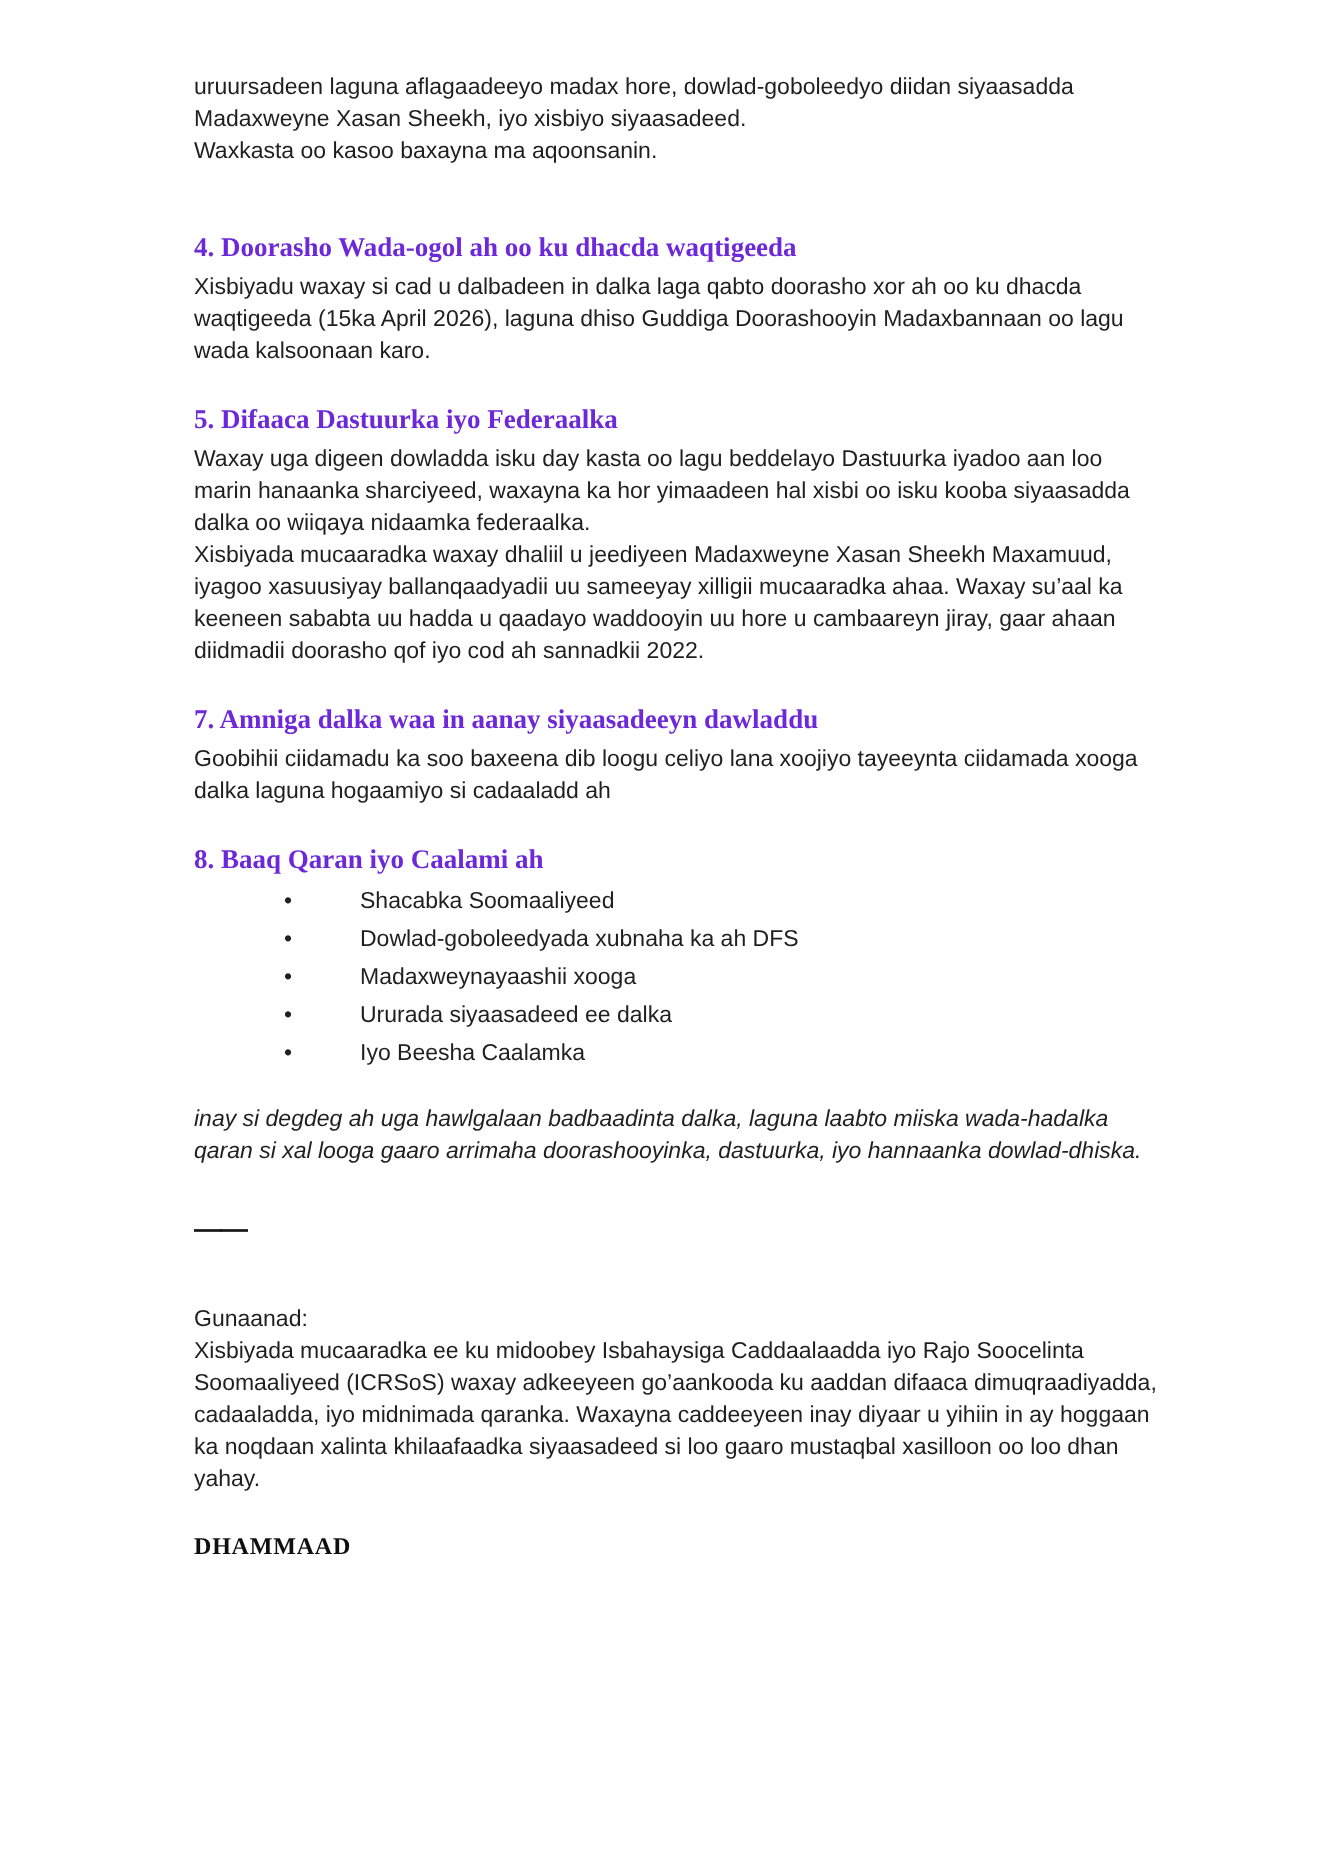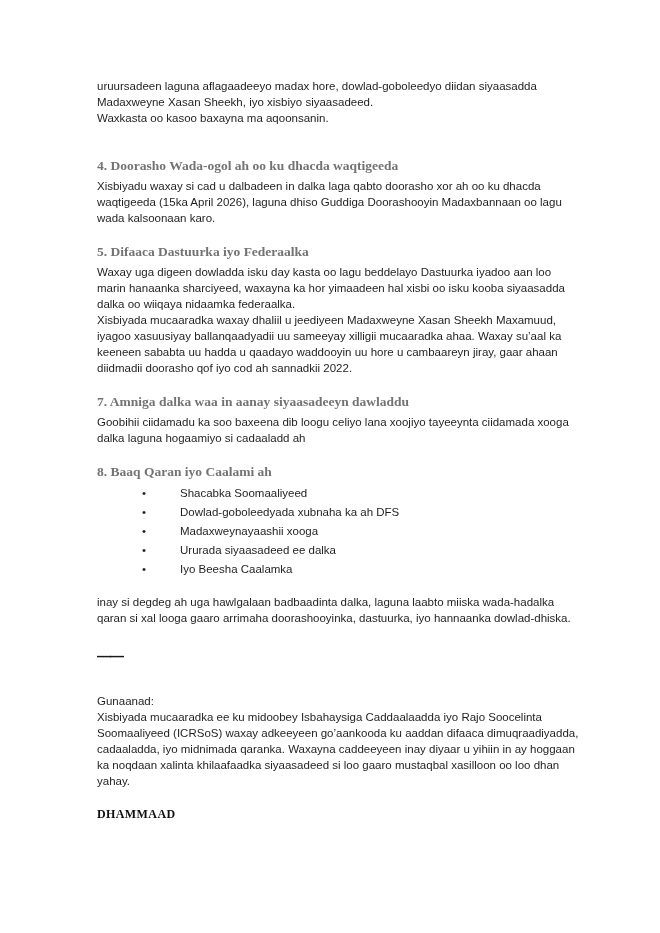--- a/index.html
+++ b/index.html
@@ -2,54 +2,54 @@
 <html><head>
 <meta charset="utf-8">
 <style>
   * { box-sizing: border-box; }
   html, body { margin: 0; padding: 0; background: #ffffff; }
   .page {
     position: relative;
     width: 660px;
     height: 933px;
     background: #ffffff;
-    padding: 78px 80px 0 97px;
+    padding: 36px 80px 0 97px;
     font-family: "Liberation Sans", sans-serif;
     font-size: 11.5px;
     line-height: 16px;
     color: #1f1f1f;
     overflow: hidden;
   }
   p { margin: 0; }
   .intro-block { margin: 0; }
   .heading {
     font-family: "Liberation Serif", serif;
     font-weight: bold;
     font-size: 13.5px;
     line-height: 17px;
-    color: #737373;
+    color: #6d28d9;
     margin: 17px 0 4px 0;
   }
   .section-first .heading { margin-top: 31px; }
   ul.baaq-list {
     list-style: none;
     margin: 2px 0 0 45px;
     padding: 0;
   }
   ul.baaq-list li {
     position: relative;
     padding-left: 38px;
     line-height: 19px;
   }
   ul.baaq-list li .bullet-dot {
     position: absolute;
     left: 0;
     top: 0;
   }
-  .outro { margin-top: 15px; }
+  .outro { margin-top: 15px; font-style: italic; }
   .separator {
     display: inline-block;
     margin-top: 22px;
     font-weight: bold;
     font-size: 14px;
     letter-spacing: -1px;
     color: #1a1a1a;
   }
   .conclusion-label { margin-top: 28px; }
   .end-mark {

